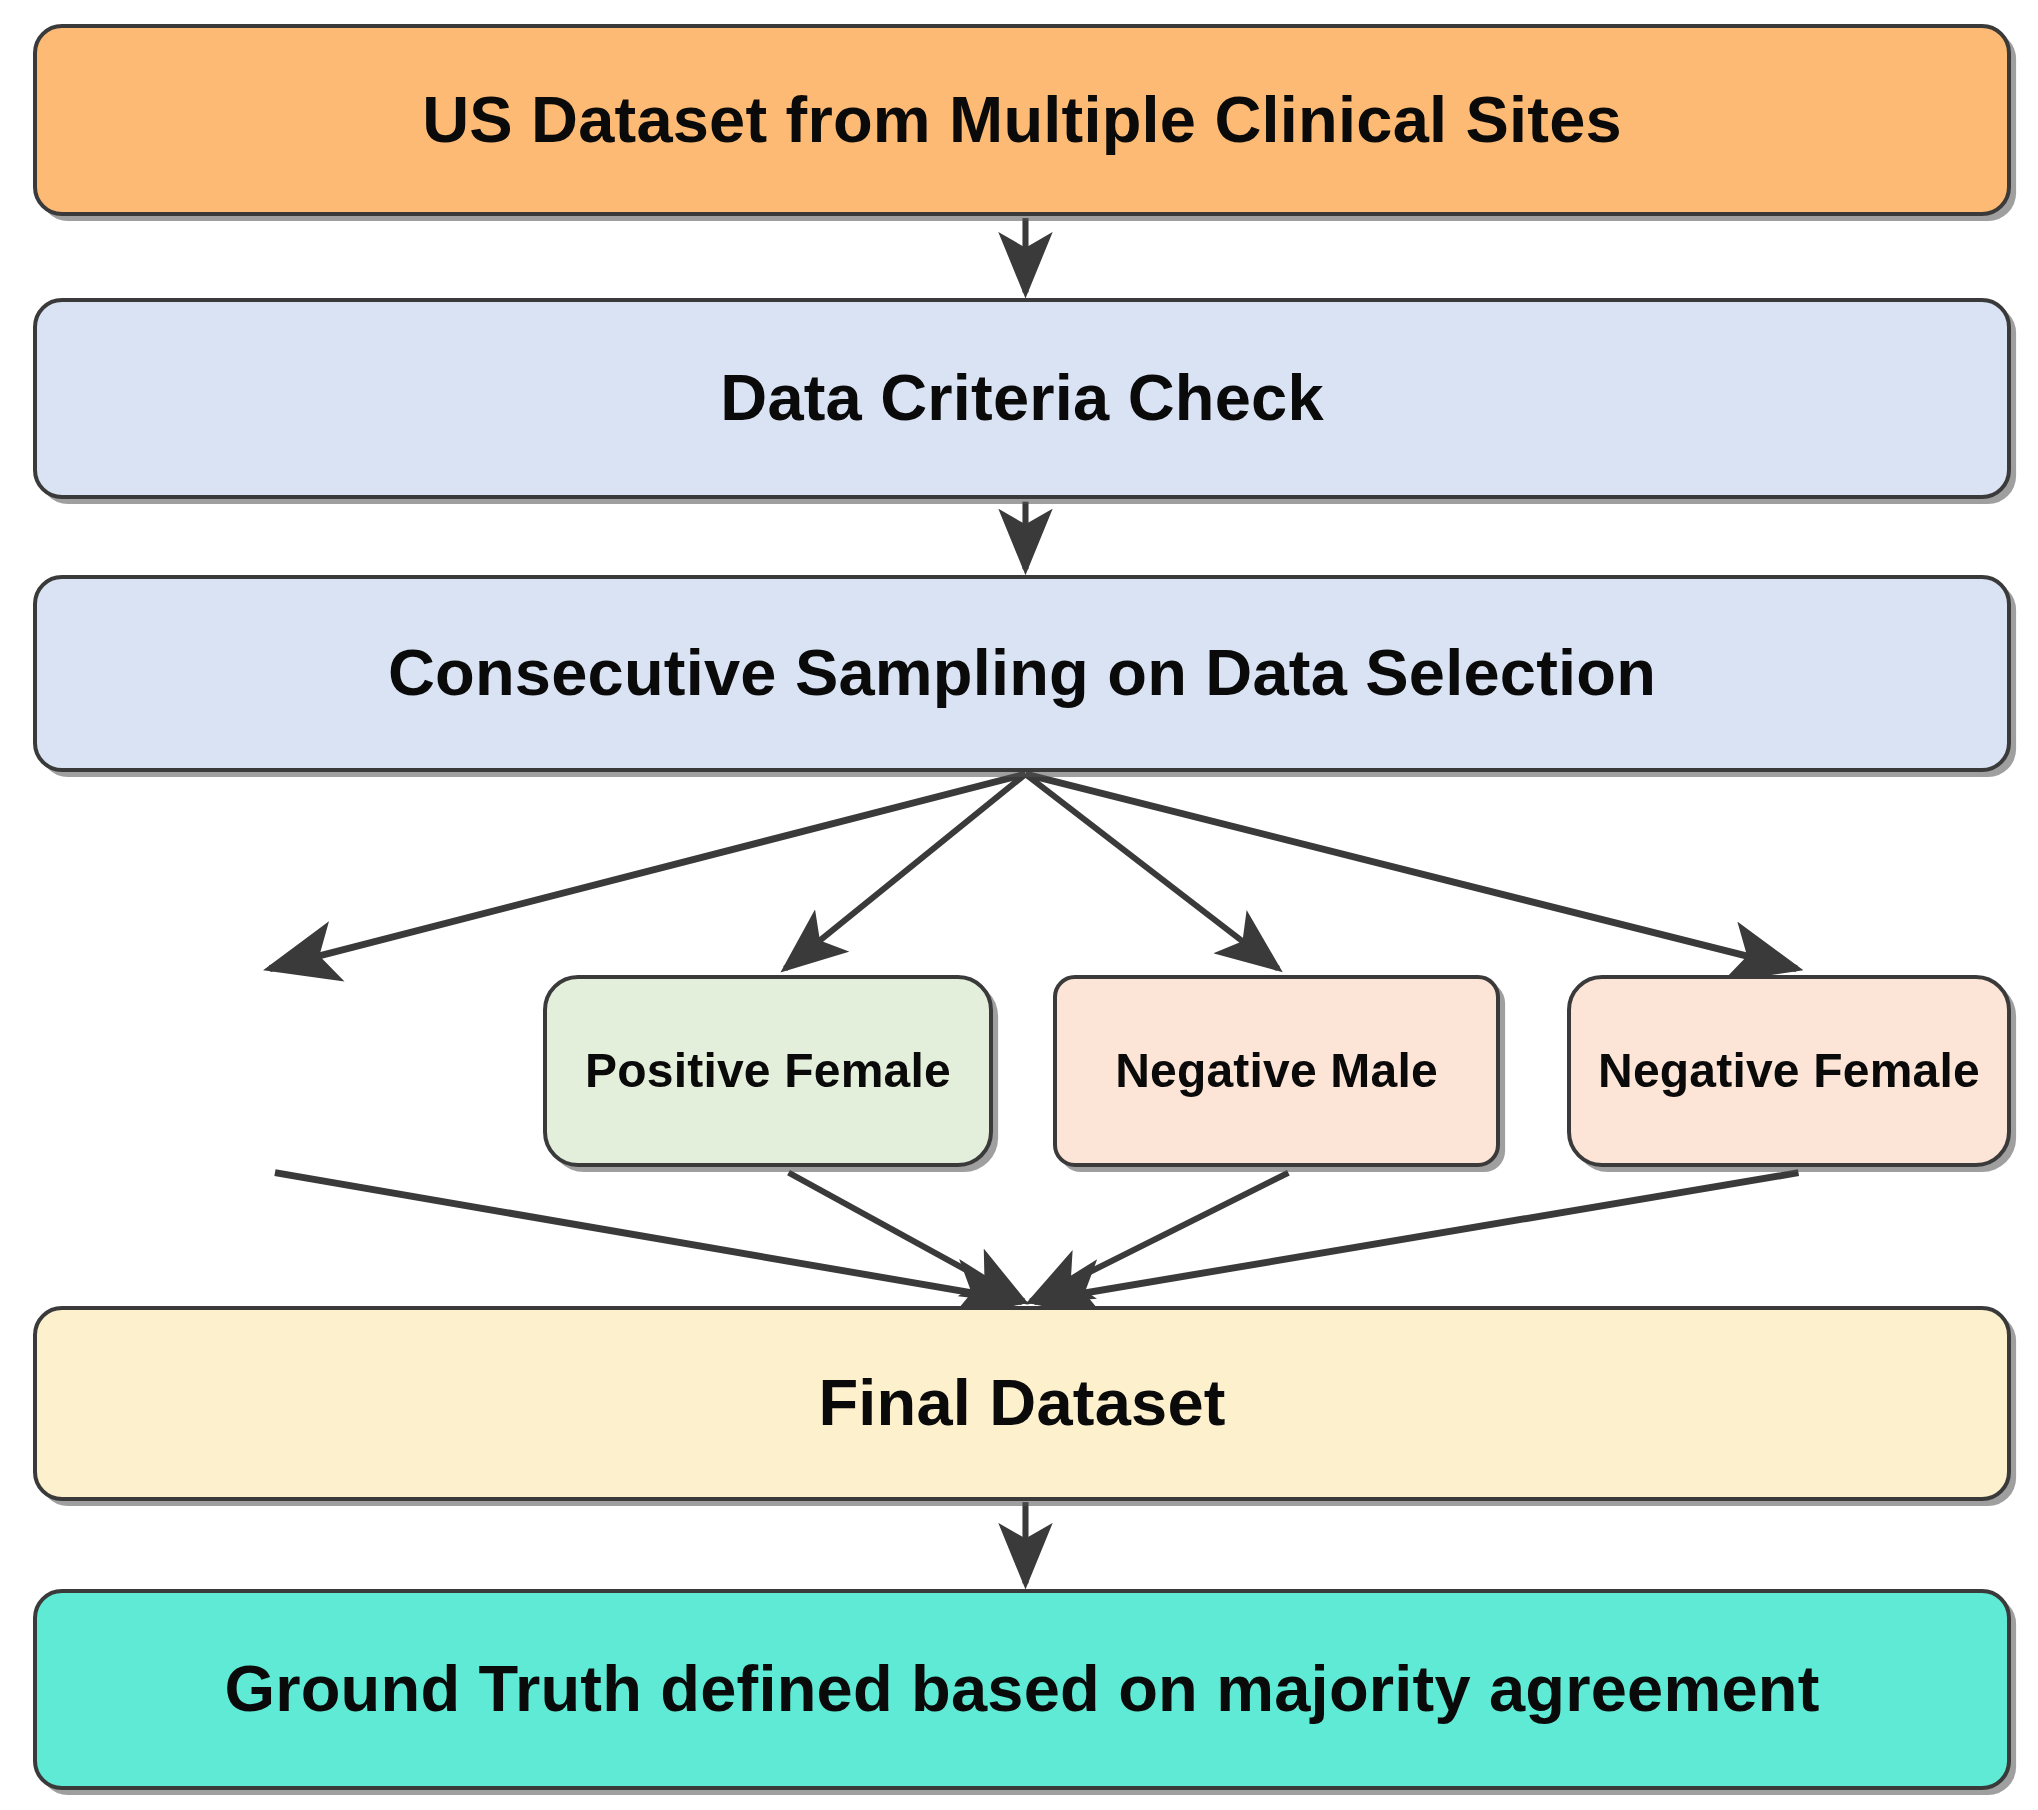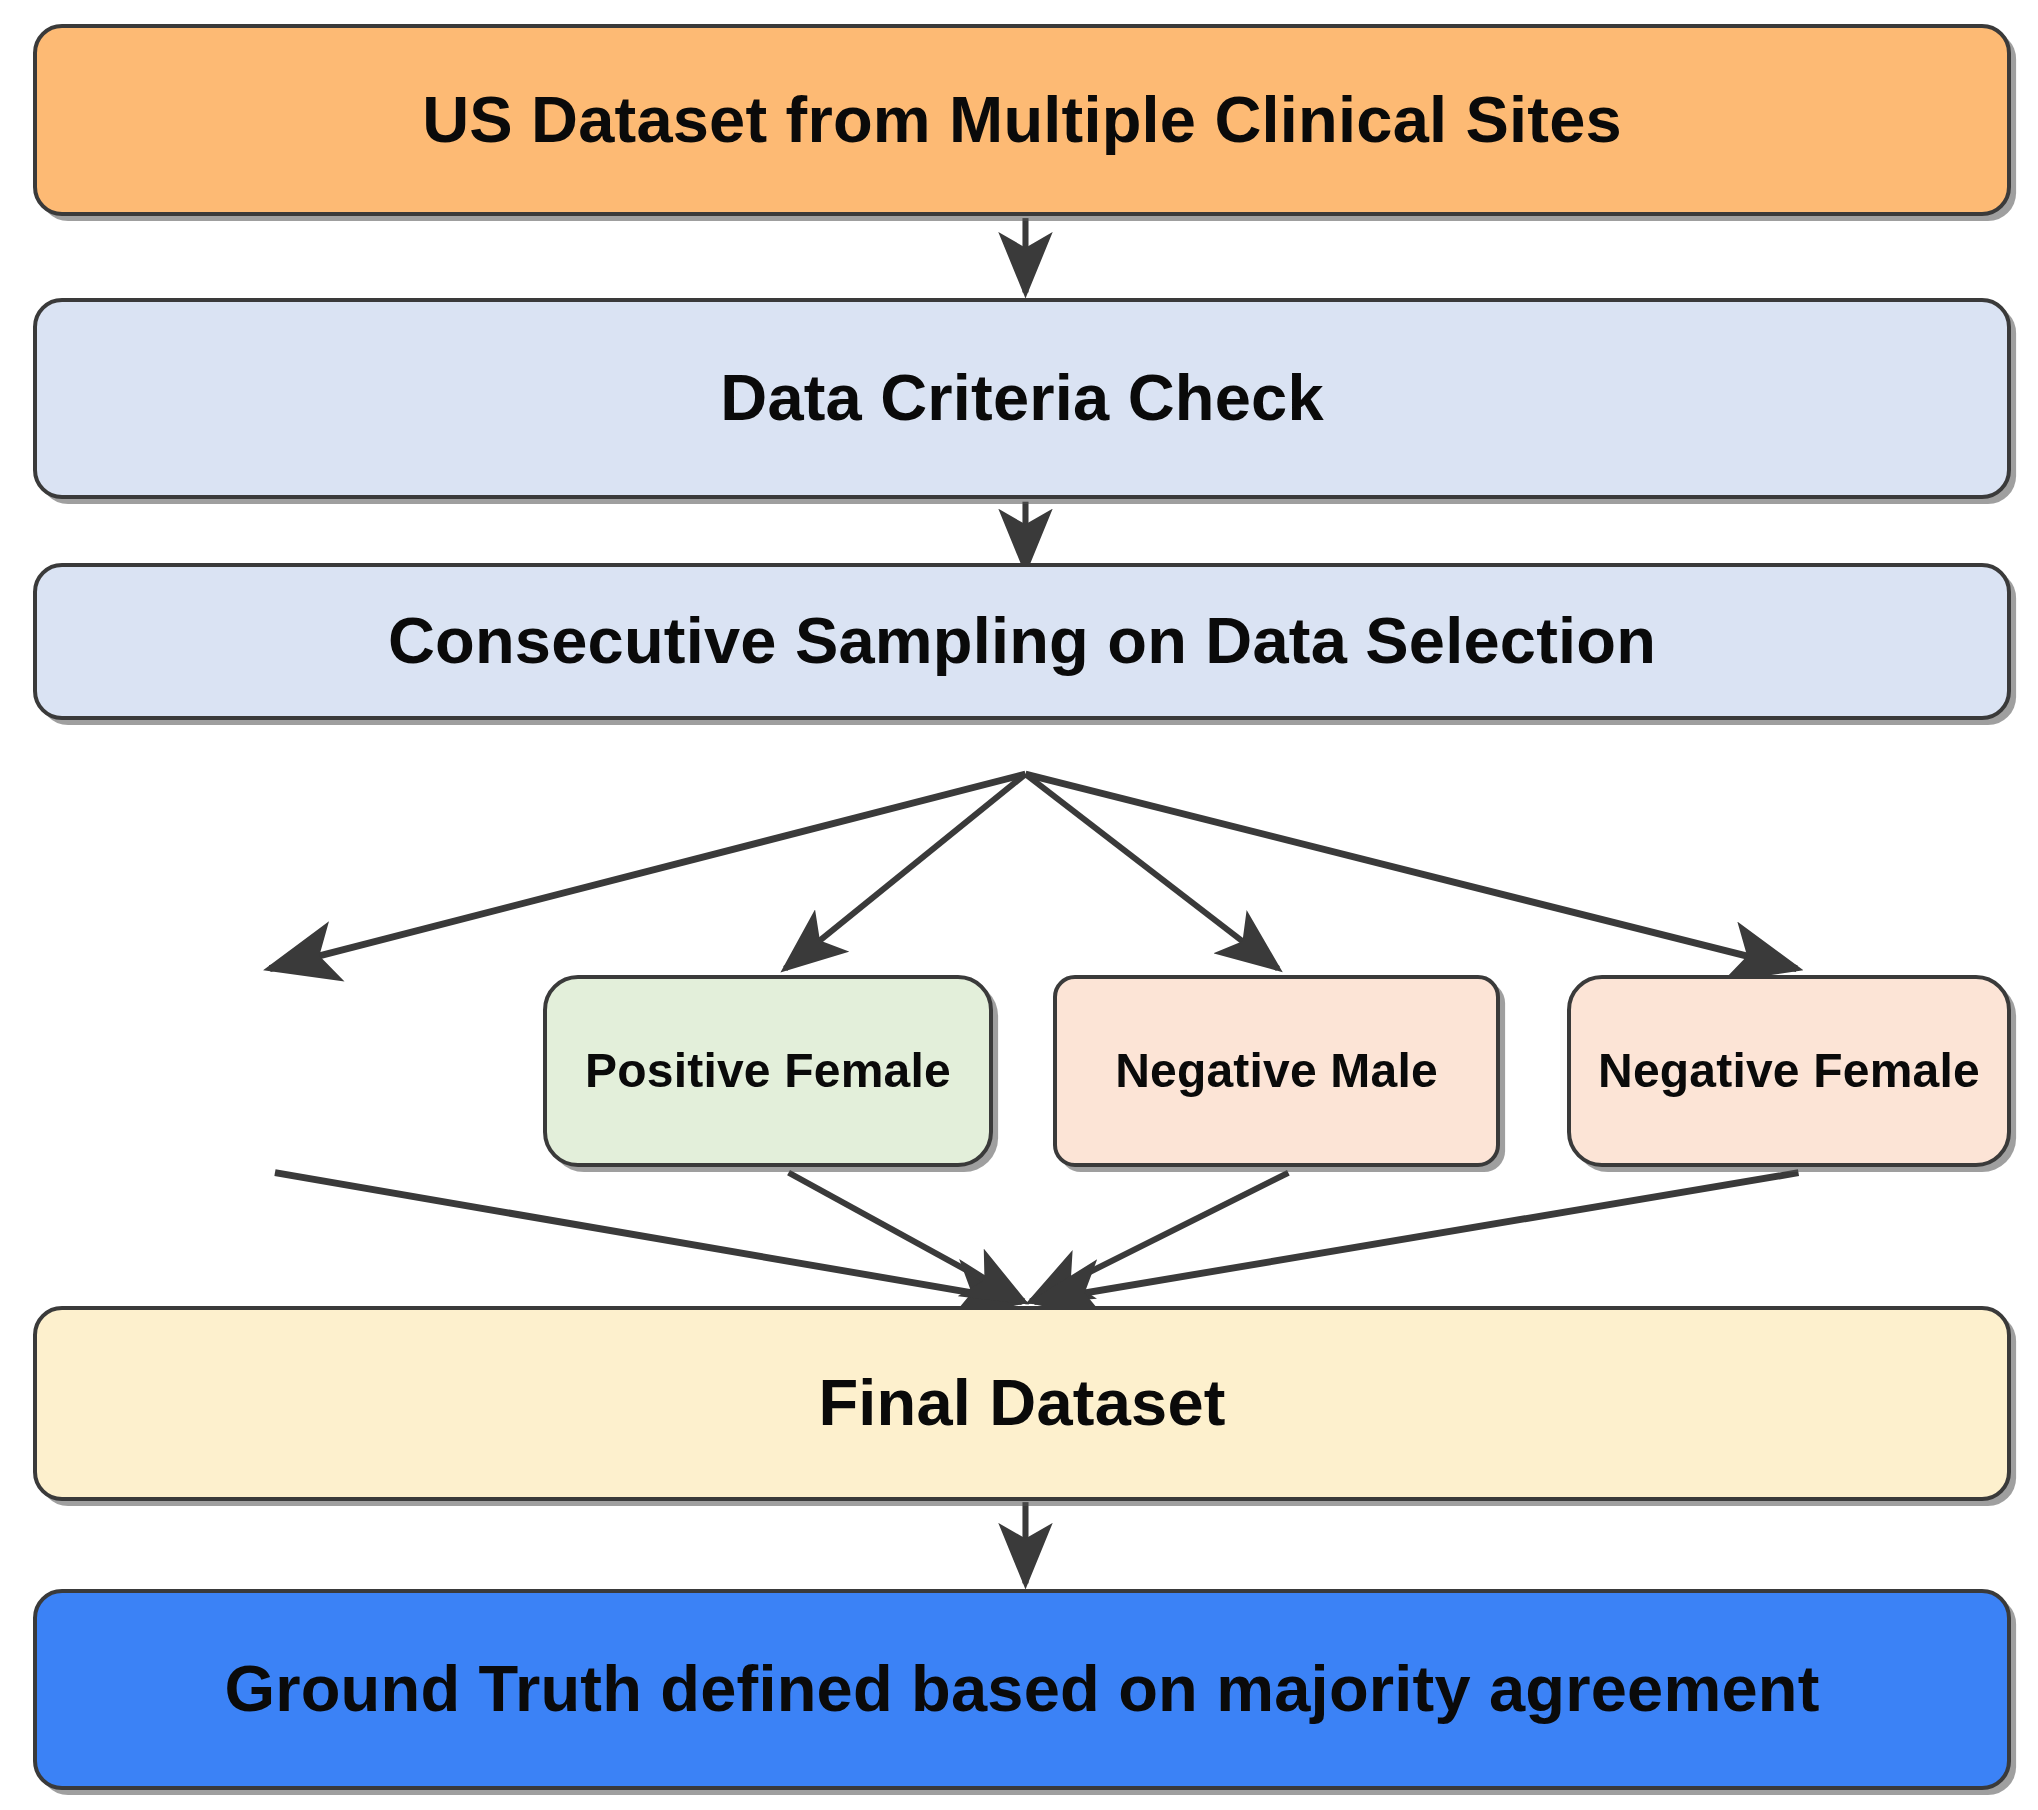--- a/index.html
+++ b/index.html
@@ -36,23 +36,23 @@
     line-height: 1.12;
     padding: 0 21px;
     letter-spacing: 0.2px;
   }
   .wide { left: 33px; width: 1978px; }
   .big-text  { font-size: 65px; }
   .small-text{ font-size: 48px; }
 
   .n-source     { top: 24px;   height: 192px; background: #fdba74; }
   .n-criteria   { top: 298px;  height: 201px; background: #dae3f3; justify-content: center; }
-  .n-sampling   { top: 563px;  height: 157px; background: #dae3f3; }
+  .n-sampling   { top: 575px;  height: 197px; background: #dae3f3; }
   .n-final      { top: 1306px; height: 195px; background: #fdf0cd; }
-  .n-truth      { top: 1589px; height: 201px; background: #3b82f6; }
+  .n-truth      { top: 1589px; height: 201px; background: #5eead4; }
 
   .n-cat { top: 975px; height: 192px; border-radius: 35px; }
   .n-pm  { left: 33px;   width: 450px; background: #e3efda; }
   .n-pf  { left: 543px;  width: 450px; background: #e3efda; }
   .n-nm  { left: 1053px; width: 447px; background: #fce4d6; border-radius: 22px; }
   .n-nf  { left: 1567px; width: 444px; background: #fce4d6; }
 
   #edges {
     position: absolute;
     left: 0; top: 0;

